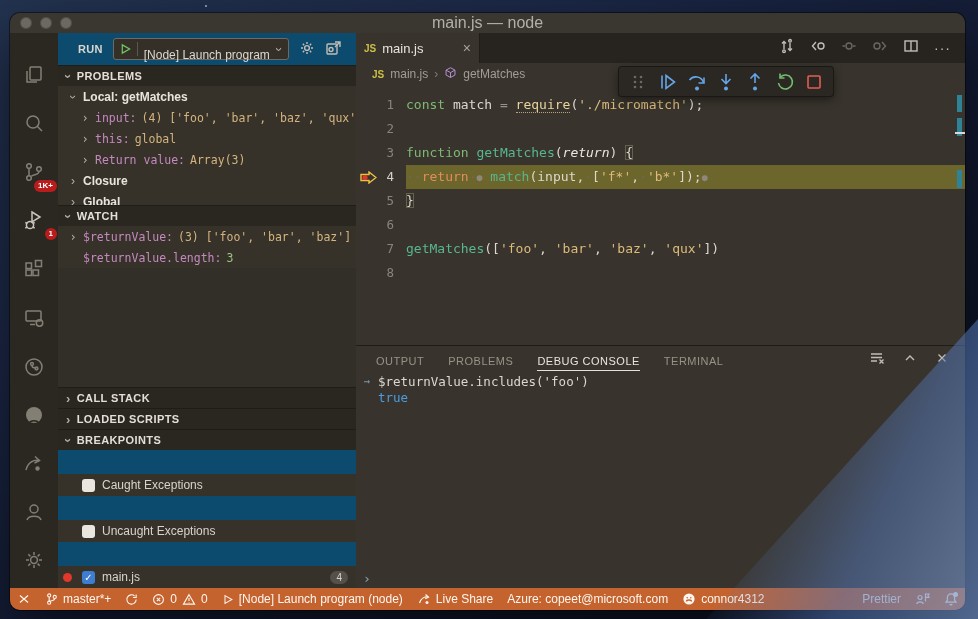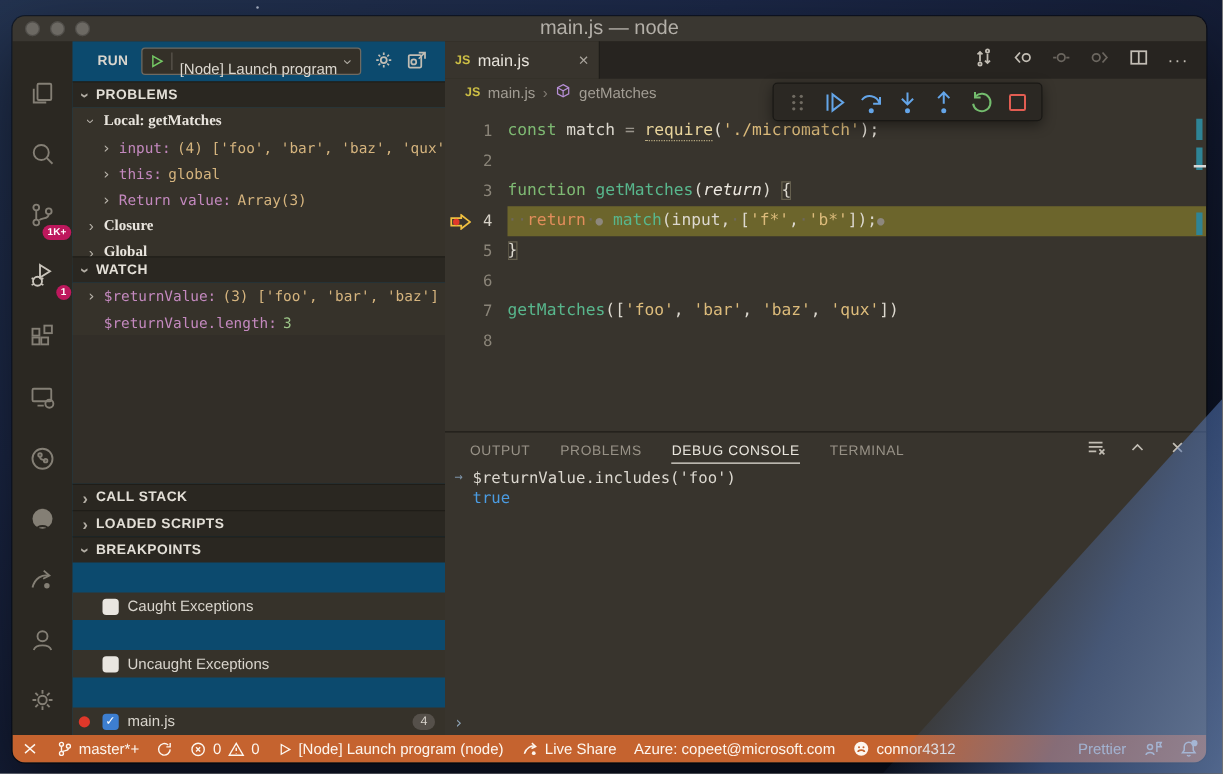--- a/index.html
+++ b/index.html
@@ -25,41 +25,41 @@
 
   .mainrow { flex:1; display:flex; min-height:0; }
 
   
   .activitybar { width:48px; background:#2b2822; display:flex; flex-direction:column; padding-top:18px; flex:0 0 auto; }
   .abar-item { position:relative; height:52px; display:flex; align-items:center; justify-content:center; }
   .abar-item svg { stroke:#847f75; fill:none; stroke-width:1.5; }
   .abar-item.active svg { stroke:#c9c4bb; }
   .abar-bottom { margin-top:auto; padding-bottom:4px; }
   .abar-bottom .abar-item { height:48px; }
-  .abadge { position:absolute; right:1px; bottom:5px; background:#be185d; color:#fff; font-size:8px; font-weight:bold;
+  .abadge { position:absolute; right:1px; bottom:5px; background:#b91c1c; color:#fff; font-size:8px; font-weight:bold;
     border-radius:8px; padding:2px 4px; line-height:1; }
 
   
   .sidebar { width:298px; background:#0c4a6e; display:flex; flex-direction:column; font-size:12px; color:#d8d4cc; flex:0 0 auto; }
   .runbar { height:32px; display:flex; align-items:center; padding:0 8px 0 20px; gap:10px; }
   .runlabel { font-size:11px; font-weight:bold; color:#dad6ce; letter-spacing:.3px; }
   .rundrop { flex:0 0 auto; width:176px; height:22px; border:1px solid #6f6a61; border-radius:3px;
     display:flex; align-items:center; padding:0 6px; gap:6px; background:#343028; }
   .rundrop .divider { width:1px; height:14px; background:#5b564e; }
   .rundrop .cfg { flex:1; font-size:12px; color:#ddd9d1; white-space:nowrap;margin-top:12px; }
   .chev { display:inline-block; color:#b2ada4; font-size:13px; line-height:1; }
   .chev.down { transform:rotate(90deg); }
   .runbar svg, .panel-icons svg, .ed-icons svg { stroke:#c2bdb4; fill:none; stroke-width:1.4; }
 
   .sec-header { height:21px; background:#2a2721; display:flex; align-items:center; gap:6px; padding-left:8px;
     font-size:11px; font-weight:bold; color:#e3dfd7; letter-spacing:.4px; border-top:1px solid rgba(0,0,0,.25); }
   .tree { background:#36322a; }
   .trow { height:21px; display:flex; align-items:center; gap:5px; white-space:nowrap; overflow:hidden; }
   .trow .chev { font-size:12px; color:#b6b1a8; width:10px; text-align:center; flex:0 0 auto; }
-  .scope-label { font-weight:600; color:#e8e4dd;font-family:Liberation Serif, serif; }
+  .scope-label { font-weight:600; color:#e8e4dd; }
   .ind1 { padding-left:10px; } .ind2 { padding-left:22px; }
   .mono { font-family:"DejaVu Sans Mono", monospace; font-size:11.5px; }
   .vkey { color:#c489bf; } .vval { color:#d5b47e; } .vnum { color:#9cc487; }
   .watch-header { position:relative; z-index:2; margin-top:-7px; }
   .filler { flex:1; background:#322e28; }
   .bp-item { height:22px; display:flex; align-items:center; gap:7px; padding-left:24px; background:#36322a; position:relative;margin-top:24px; }
   .cbox { width:13px; height:13px; border-radius:3px; background:#e9e6e0; flex:0 0 auto; }
   .cbox.checked { background:#3d7ed0; color:#fff; font-size:10px; line-height:13px; text-align:center; }
   .reddot { position:absolute; left:5px; width:9px; height:9px; border-radius:50%; background:#e0382a; }
   .bp-badge { margin-left:auto; margin-right:8px; background:#55504a; color:#d9d5cd; border-radius:9px;

